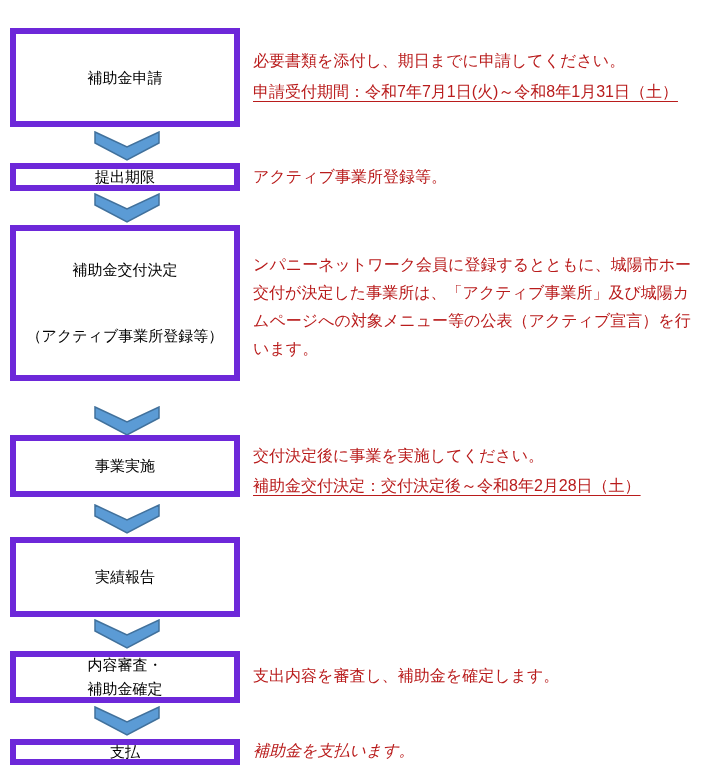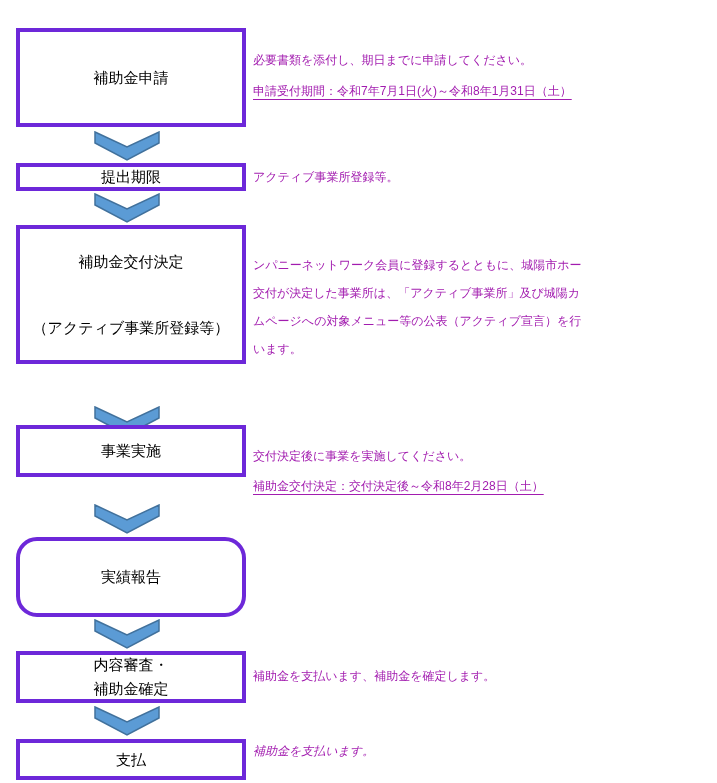--- a/index.html
+++ b/index.html
@@ -15,60 +15,59 @@
     height: 783px;
     background: #ffffff;
     overflow: hidden;
   }
   
   .box {
     position: absolute;
     left: 10px;
     width: 230px;
     box-sizing: border-box;
-    border: 4px solid #6d28d9;
+    border: 6px solid #6d28d9;
     background: #ffffff;
     display: flex;
     flex-direction: column;
     align-items: center;
     justify-content: center;
     text-align: center;
     font-size: 15px;
     line-height: 26px;
-    margin-left: 6px;
   }
   .b1 { top: 28px;  height: 99px; }
   .b2 { top: 163px; height: 28px; line-height: 22px; }
-  .b3 { top: 225px; height: 139px; gap: 40px; }
-  .b4 { top: 425px; height: 52px; }
-  .b5 { top: 537px; height: 80px; border-radius: 21px; }
+  .b3 { top: 225px; height: 156px; gap: 40px; }
+  .b4 { top: 435px; height: 62px; }
+  .b5 { top: 537px; height: 80px; }
   .b6 { top: 651px; height: 52px; line-height: 24px; }
-  .b7 { top: 739px; height: 41px; line-height: 22px; }
+  .b7 { top: 739px; height: 26px; line-height: 22px; }
   
   .arrow {
     position: absolute;
     left: 94px;
     width: 66px;
     height: 30px;
     display: block;
   }
   .arrow polygon { stroke: #41719C; stroke-width: 1.5; }
   .a1 { top: 131px; }
   .a2 { top: 193px; }
   .a3 { top: 406px; }
   .a4 { top: 504px; }
   .a5 { top: 619px; }
   .a6 { top: 706px; }
   
   .desc {
     position: absolute;
     left: 253px;
     width: 458px;
-    font-size: 12px;
-    color: #a21caf;
+    font-size: 16px;
+    color: #b91c1c;
     white-space: nowrap;
   }
   .desc .line { display: block; }
   .d1 { top: 45px;  line-height: 31px; }
   .d2 { top: 166px; line-height: 22px; }
   .d3 { top: 251px; line-height: 28px; white-space: normal; }
   .d4 { top: 441px; line-height: 30px; }
   .d5 { top: 537px; line-height: 31px; white-space: normal; }
   .d6 { top: 665px; line-height: 22px; }
   .d7 { top: 740px; line-height: 22px; font-style: italic; }
@@ -133,21 +132,21 @@
   </div>
   <svg class="arrow a5" viewBox="0 0 66 30">
     <polygon points="1,1 33,16 65,1 65,12 33,29 1,12" fill="#5B9BD5"></polygon>
   </svg>
 
   <div class="box b6">
     <span>内容審査・</span>
     <span>補助金確定</span>
   </div>
   <div class="desc d6">
-    <span class="line">補助金を支払います、補助金を確定します。</span>
+    <span class="line">支出内容を審査し、補助金を確定します。</span>
   </div>
   <svg class="arrow a6" viewBox="0 0 66 30">
     <polygon points="1,1 33,16 65,1 65,12 33,29 1,12" fill="#5B9BD5"></polygon>
   </svg>
 
   <div class="box b7">
     <span>支払</span>
   </div>
   <div class="desc d7">
     <span class="line">補助金を支払います。</span>

